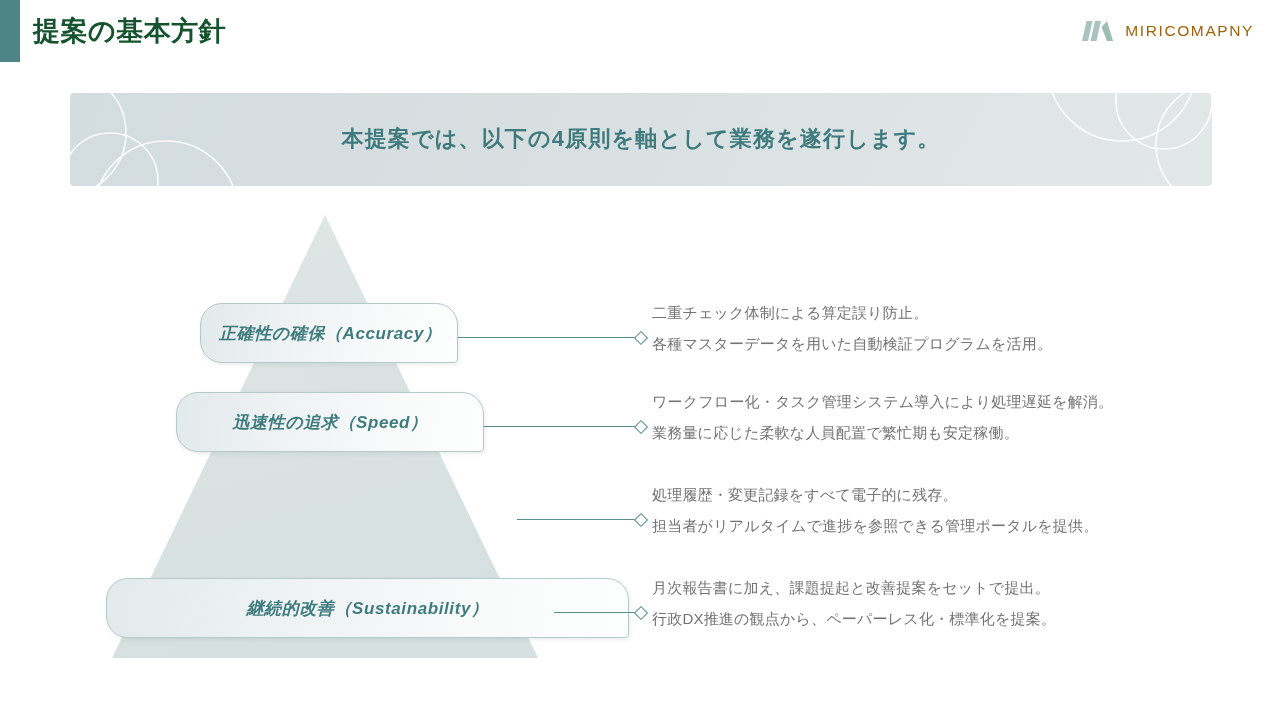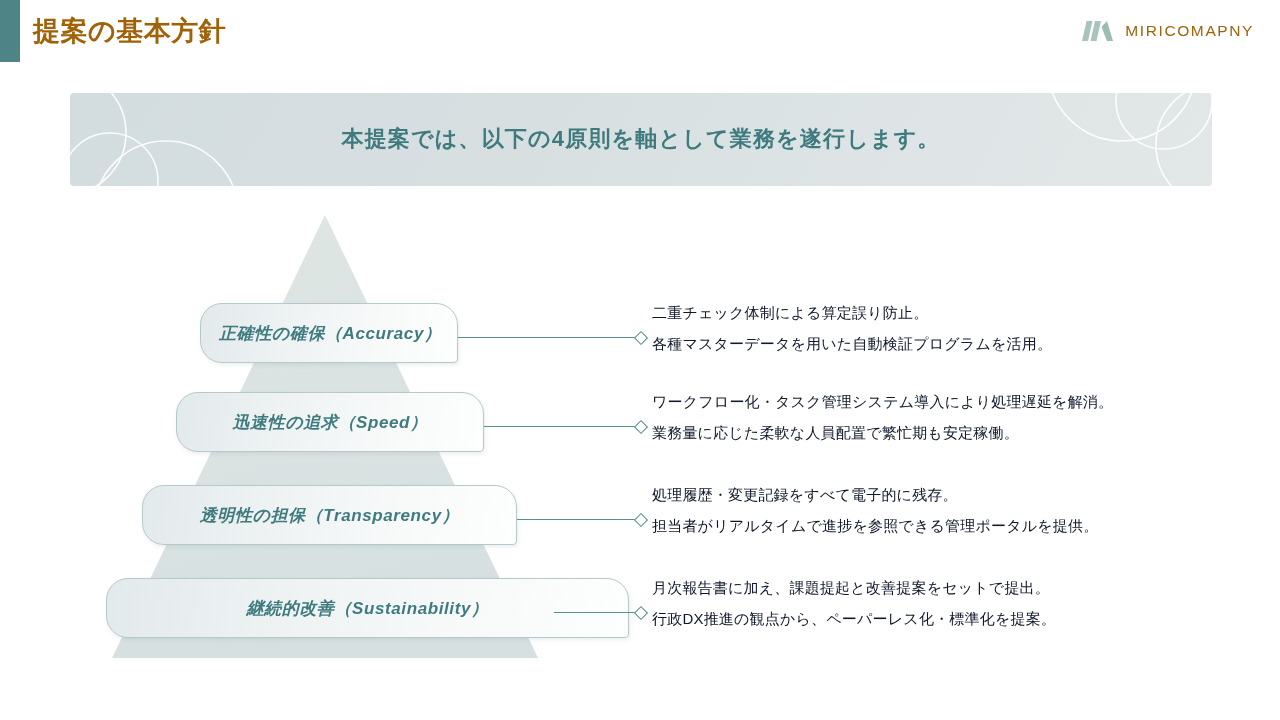--- a/index.html
+++ b/index.html
@@ -30,21 +30,21 @@
     width: 20px;
     height: 62px;
     background: #4e8485;
   }
   #page-title {
     position: absolute;
     left: 33px;
     top: 13px;
     font-size: 27px;
     font-weight: 700;
-    color: #a16207;
+    color: #14532d;
     letter-spacing: 0.5px;
     line-height: 36px;
     white-space: nowrap;
   }
   #brand-logo {
     position: absolute;
     right: 26px;
     top: 18px;
     display: flex;
     align-items: center;
@@ -155,21 +155,21 @@
     background: #ffffff;
     transform: rotate(45deg);
   }
   .principle-desc {
     position: absolute;
     left: 652px;
     width: 560px;
   }
   .desc-line {
     font-size: 15px;
-    color: #0f172a;
+    color: #737373;
     line-height: 31px;
     letter-spacing: 0.2px;
     white-space: nowrap;
   }
 </style>
 </head>
 <body>
 
 <div id="slide-header">
   <div id="title-accent-bar"></div>
@@ -234,23 +234,20 @@
     <div class="connector-line" style="width:154px;"></div>
     <div class="connector-diamond" style="left:152px;"></div>
   </div>
   <div class="principle-desc" style="left:476px; top:-6px;">
     <div class="desc-line">ワークフロー化・タスク管理システム導入により処理遅延を解消。</div>
     <div class="desc-line">業務量に応じた柔軟な人員配置で繁忙期も安定稼働。</div>
   </div>
 </div>
 
 <div class="principle-row" style="left:142px; top:485px; width:1118px;">
-  <div class="principle-card" style="width:375px;">
-    <span class="principle-label">透明性の担保（Transparency）</span>
-  </div>
   <div class="connector" style="left:375px; width:129px;">
     <div class="connector-line" style="width:121px;"></div>
     <div class="connector-diamond" style="left:119px;"></div>
   </div>
   <div class="principle-desc" style="left:510px; top:-6px;">
     <div class="desc-line">処理履歴・変更記録をすべて電子的に残存。</div>
     <div class="desc-line">担当者がリアルタイムで進捗を参照できる管理ポータルを提供。</div>
   </div>
 </div>
 

